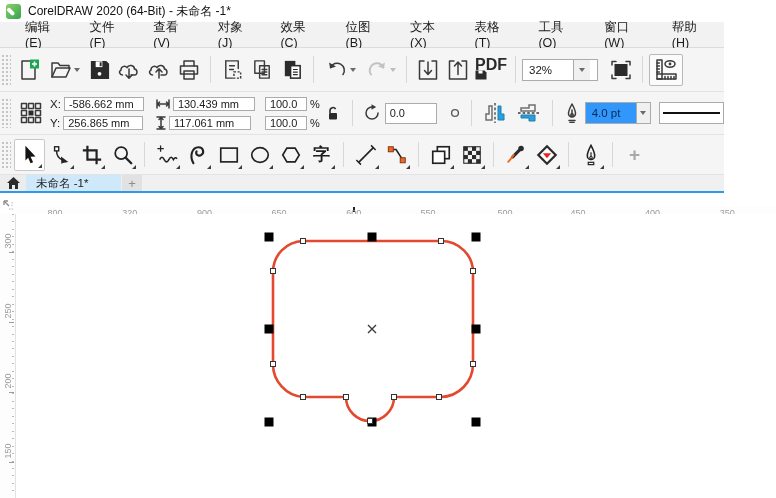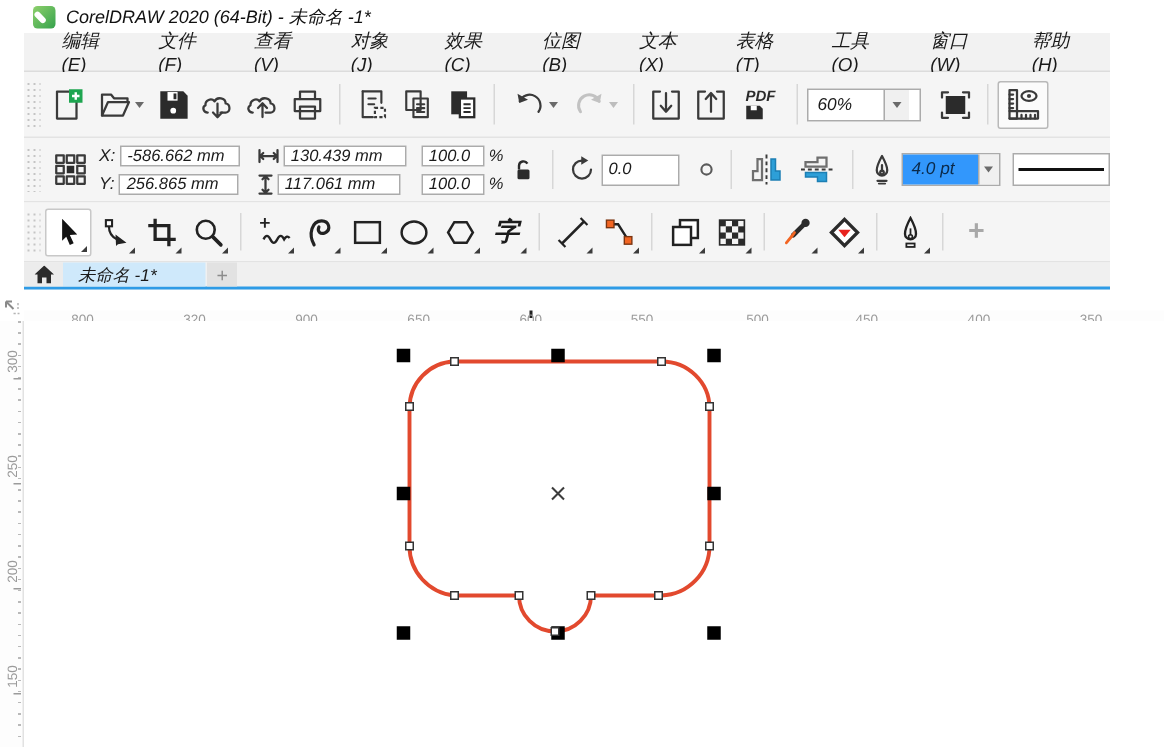--- a/index.html
+++ b/index.html
@@ -1,18 +1,18 @@
 <!DOCTYPE html>
 <html><head>
 <meta charset="utf-8">
 <style>
   * { margin:0; padding:0; box-sizing:border-box; }
   html,body { width:776px; height:498px; overflow:hidden; }
   body { font-family:"Liberation Sans","DejaVu Sans",sans-serif; background:#fff; font-size:12px; color:#1a1a1a; position:relative; }
-  .row { position:absolute; left:16px; width:724px; display:flex; align-items:center;font-style:italic; }
+  .row { position:absolute; left:0; width:724px; display:flex; align-items:center; }
 
   
   #title-bar { top:0; height:22px; background:#ffffff; padding-left:6px; }
   #logo { width:15px; height:15px; border-radius:3px; background:linear-gradient(135deg,#8ed06c,#35a24c); position:relative; margin-right:7px; flex:0 0 auto;}
   #logo:before { content:""; position:absolute; left:3px; top:3px; width:9px; height:4px; background:#fff; border-radius:2px; transform:rotate(45deg); transform-origin:left top;}
   #title-text { font-size:12px; color:#111; white-space:nowrap; }
 
   
   #menu-bar { top:22px; height:26px; background:#f2f2f2; border-bottom:1px solid #dcdcdc; padding-left:12px; gap:0; }
   .menu-item { padding:0 13px; height:100%; display:flex; align-items:center; cursor:default; font-size:12.5px; }
@@ -25,21 +25,21 @@
   .dd { width:0; height:0; border-left:3.5px solid transparent; border-right:3.5px solid transparent; border-top:4px solid #6a6a6a; margin-left:1px; flex:0 0 auto;}
   .dd.gray { border-top-color:#bdbdbd; }
   svg { display:block; }
   .ico-stroke { stroke:#3a3a3a; fill:none; stroke-width:1.5; stroke-linejoin:round; stroke-linecap:round;}
 
   
   #standard-toolbar { top:48px; height:44px; }
   .combo { display:flex; align-items:stretch; height:22px; border:1px solid #ababab; background:#fff; }
   .combo .val { padding:2px 6px; font-size:11.5px; display:flex; align-items:center; min-width:50px; }
   .combo .btn { width:17px; background:#f0f0f0; border-left:1px solid #ababab; display:flex; align-items:center; justify-content:center; }
-  #pdf-label { font-size:10px; font-weight:bold; color:#2b2b2b; line-height:9px; text-align:right;}
+  #pdf-label { font-size:16px; font-weight:bold; color:#2b2b2b; line-height:9px; text-align:right;}
   #fullscreen-btn svg, #rulers-btn svg { overflow:visible; }
   #rulers-btn { border:1px solid #b9b9b9; background:#fbfbfb; }
 
   
   #property-bar { top:92px; height:43px; }
   .stack { display:flex; flex-direction:column; gap:2px; margin:0 2px; }
   .field-row { display:flex; align-items:center; gap:3px; height:17px; }
   .field { border:1px solid #ababab; background:#fff; font-size:11px; padding:0 4px; display:flex; align-items:center; }
   .lbl { font-size:11.5px; color:#222; }
   #angle-input { height:21px; width:52px; }
@@ -206,21 +206,21 @@
       <svg width="12" height="10" viewBox="0 0 12 10" style="margin-top:1px">
         <path d="M0.5 0.5 h9 l2 2 v7 h-11 z" fill="#2b2b2b"></path>
         <rect x="3.5" y="0.5" width="4" height="3" fill="#fff"></rect>
       </svg>
     </div>
   </div>
 
   <div class="sep"></div>
 
   <div class="combo" style="width:76px">
-    <span class="val">60%</span>
+    <span class="val">32%</span>
     <span class="btn">
         <span class="dd" style="margin:0"></span>
       </span>
   </div>
 
   <div class="tbtn" style="margin-left:8px">
     <svg width="24" height="24" viewBox="0 0 24 24">
       <rect x="5.5" y="6" width="13" height="12" fill="#2b2b2b"></rect>
       <path class="ico-stroke" stroke-width="1.8" d="M3 7 V3.5 H7 M17 3.5 H21 V7 M21 17 V20.5 H17 M7 20.5 H3 V17"></path>
     </svg>

